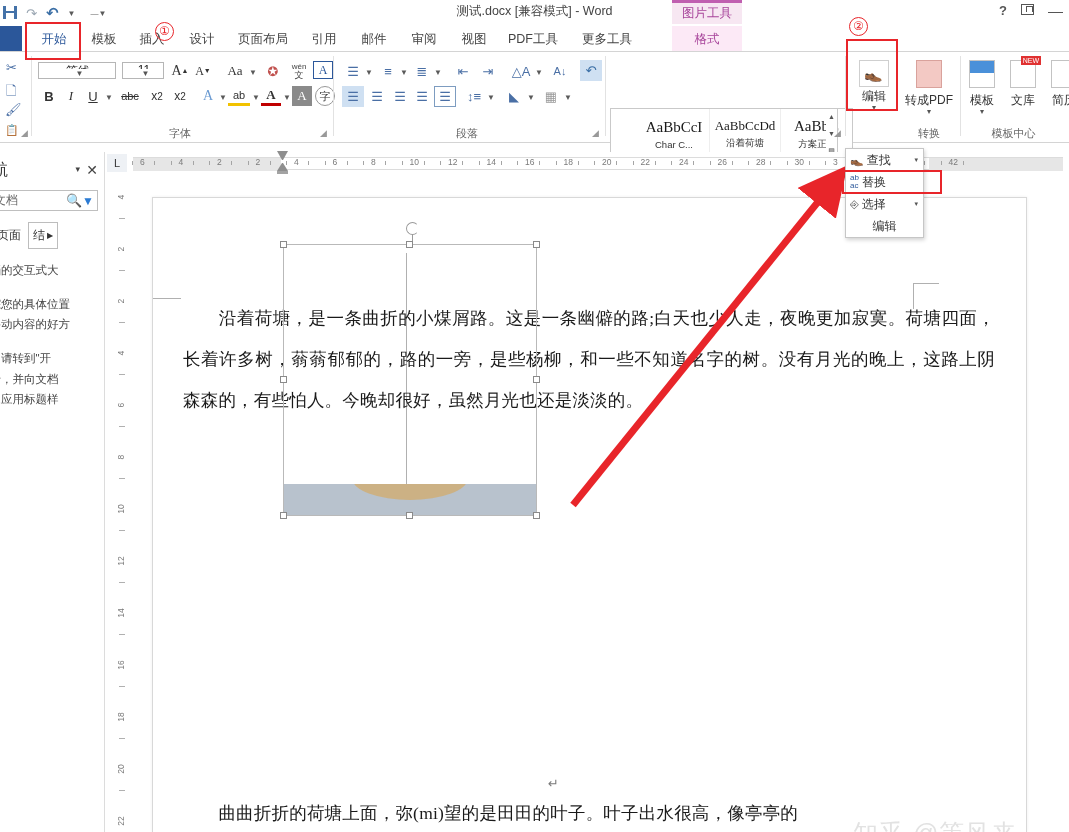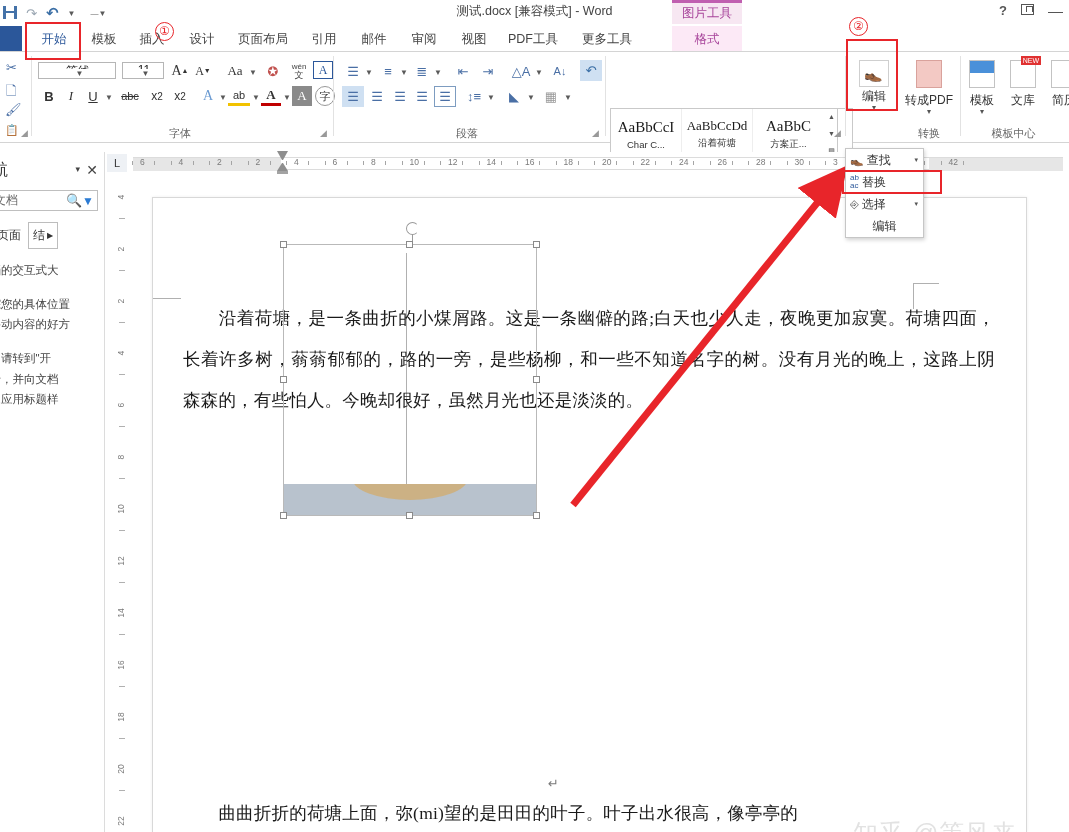--- a/index.html
+++ b/index.html
@@ -65,21 +65,21 @@
            display:flex; align-items:center; padding:0 2px 0 4px; font-size:12px; color:#222;flex-direction:column; }
   .combo .cv { flex:1; overflow:hidden; white-space:nowrap; }
   .combo .cb { font-size:8px; color:#555; padding-left:3px; }
   .btn { position:absolute; display:flex; align-items:center; justify-content:center;
          font-size:12px; color:#333; cursor:default; }
   .btn.sel { background:#cfe0f2; }
   .ico-A { font-family:"Liberation Serif",serif; }
 
   
   .stylebox { position:absolute; left:610px; top:56px; width:243px; height:52px;
-              border:1px solid #c9c9c9; background:#fff; display:flex; }
+              border:1px solid #c9c9c9; background:#fff; display:flex;justify-content:flex-end; }
   .stylecell { width:71px; height:50px; display:flex; flex-direction:column; align-items:center;
                justify-content:center; border-right:1px solid #eee; }
   .stylecell .big { font-family:"Liberation Serif",serif; font-size:15px; color:#1a1a1a; white-space:nowrap; }
   .stylecell .sm { font-size:9.5px; color:#333; white-space:nowrap; margin-top:3px; }
   .stylescroll { position:absolute; left:826px; top:56px; width:12px; height:52px;
                  border:1px solid #c9c9c9; border-left:none; background:#fff;
                  display:flex; flex-direction:column; justify-content:space-between; align-items:center; }
   .stylescroll div { font-size:7px; color:#555; line-height:16px; }
 
   

